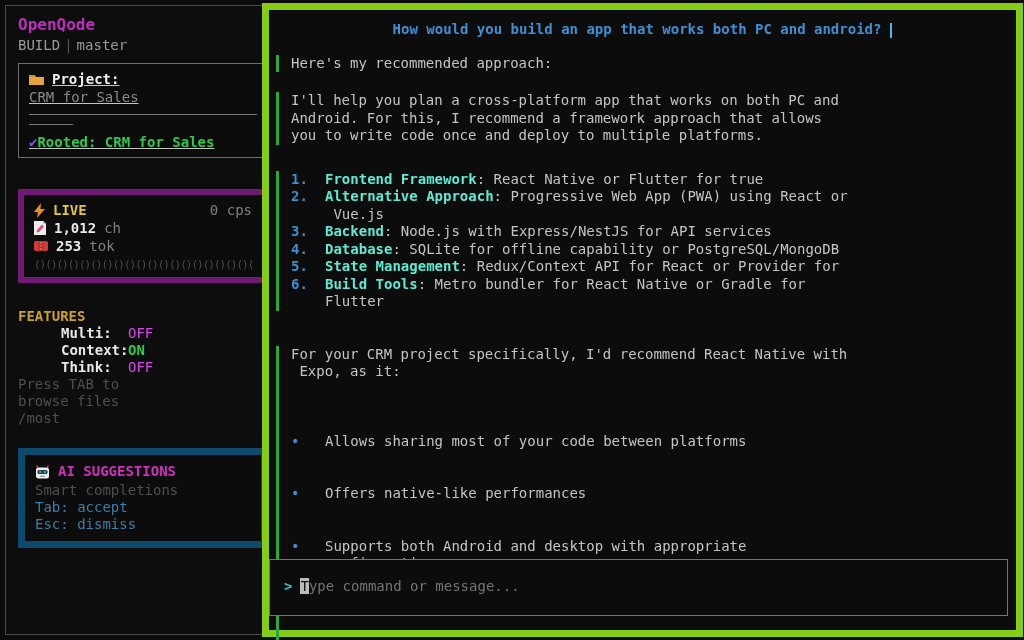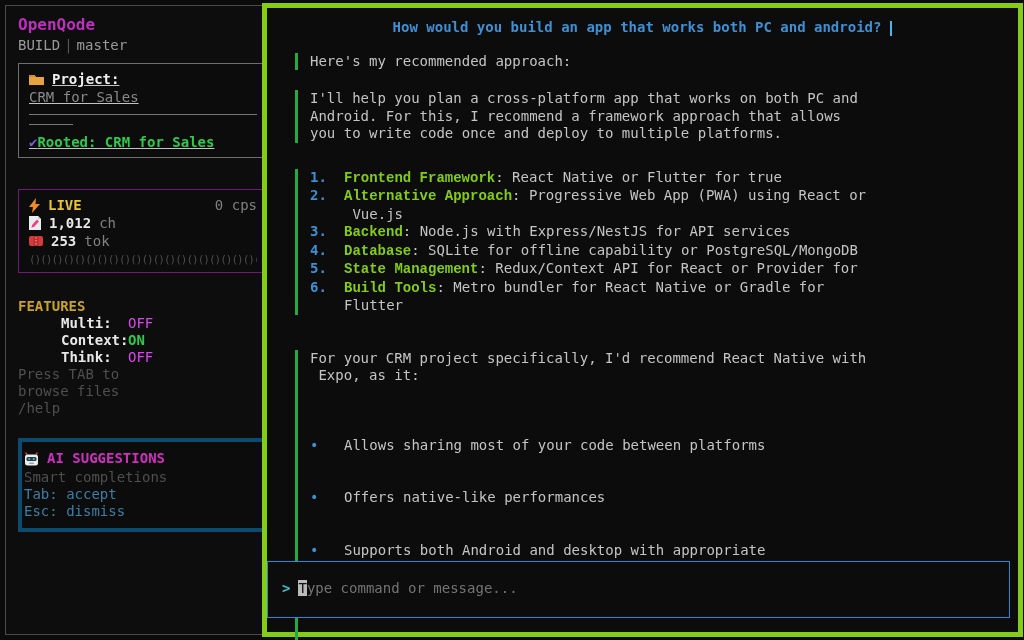--- a/index.html
+++ b/index.html
@@ -15,64 +15,64 @@
 
   .box { border:1px solid #6e6e6e; padding:7px 10px; margin-top:10px; background:#0c0c0c;text-decoration:underline; }
   .proj-title { color:#f0f0f0; font-weight:bold; display:flex; align-items:center; gap:8px; }
   .proj-name { color:#8a8a8a; margin-top:2px; }
   .hr { border-top:1px solid #787878; margin:9px 0; }
   .hr.short { width:44px; }
   .rooted { font-weight:bold; }
   .rooted .check { color:#7c5cd6; }
   .rooted .txt { color:#2ec94e; }
 
-  .live-box { border:1px solid #701a75; padding:6px 10px; margin-top:31px; background:#0c0c0c; }
+  .live-box { border:6px solid #701a75; padding:6px 10px; margin-top:31px; background:#0c0c0c; }
   .live-row { display:flex; align-items:center; gap:8px; line-height:18px; }
   .live-title { color:#e8c63a; font-weight:bold; }
   .live-cps { color:#808080; margin-left:auto; }
   .stat-val { color:#e8e8e8; font-weight:bold; }
   .stat-unit { color:#808080; }
   .sparkline { color:#4d4d4d; font-size:11px; letter-spacing:-1px; white-space:nowrap;
     overflow:hidden; margin-top:3px; }
 
   .features { margin-top:25px; line-height:17px; }
   .features-title { color:#c9a227; font-weight:bold; }
   .feat-row { display:flex;margin-left:43px; }
   .feat-label { color:#e8e8e8; font-weight:bold; width:67px; }
   .feat-off { color:#d946ef; }
   .feat-on { color:#2ec94e; font-weight:bold; }
   .hint { color:#4f4f4f; }
   .cmd-settings { color:#c9a227; cursor:pointer; }
   .cmd-help { color:#4f4f4f; cursor:pointer; }
 
-  .ai-box { border:4px solid #0c4a6e; padding:8px 2px; margin-top:21px; line-height:17px; background:#0c0c0c; }
+  .ai-box { border:7px solid #0c4a6e; padding:8px 10px; margin-top:21px; line-height:17px; background:#0c0c0c; }
   .ai-title { display:flex; align-items:center; gap:8px; color:#d02fc0; font-weight:bold; }
   .ai-sub { color:#4f4f4f; margin-top:2px; }
   .ai-hint { color:#3d7ea6; }
 
   .icon { display:inline-block; line-height:0; }
 
   
   .main { position:absolute; left:262px; top:3px; width:761px; height:634px;
-    border:5px solid #84cc16; background:#0c0c0c; padding:11px 28px; }
+    border:7px solid #84cc16; background:#0c0c0c; padding:11px 7px; }
   .question { text-align:center; color:#3f8fd4; font-weight:bold; white-space:nowrap; }
   .caret { display:inline-block; width:2px; height:15px; background:#45b7e8;
     margin-left:9px; vertical-align:middle; }
 
   .block { border-left:3px solid #2aa745; padding-left:12px; line-height:17.5px;
     white-space:pre-wrap; }
   .b1 { margin-top:20px; }
   .b2 { margin-top:17px; }
   .b3 { margin-top:26px; white-space:normal; }
   .b4 { margin-top:35px; }
 
   .li { display:flex; }
   .li .num { width:34px; flex:none; color:#3f8fd4; font-weight:bold; }
   .li .li-body { white-space:pre-wrap; }
-  .li b, .li-body b { color:#84cc16;font-family:Liberation Mono, monospace; }
+  .li b, .li-body b { color:#5eead4; }
   .bullets { margin-top:17px; }
   .bul { display:flex; }
   .bul .dot { width:34px; flex:none; color:#3f8fd4; }
   .bul .bul-body { white-space:pre-wrap; }
 
   .input-box { position:absolute; left:0; right:8px; bottom:14px; height:57px;
     border:1px solid #2e86d0; padding:18px 14px; background:#0c0c0c; cursor:text; }
   .prompt { color:#3fc1c9; font-weight:bold; margin-right:8px; }
   .cursor-block { background:#b9bdb9; color:#111; }
   .placeholder { color:#747474; }
@@ -148,21 +148,21 @@
     <div class="feat-row">
       <span class="feat-label">Context:</span>
       <span class="feat-on">ON</span>
     </div>
     <div class="feat-row">
       <span class="feat-label">Think:</span>
       <span class="feat-off">OFF</span>
     </div>
     <div class="hint">Press TAB to</div>
     <div class="hint">browse files</div>
-    <div class="cmd-help">/help</div>
+    <div class="cmd-help">/most</div>
   </div>
 
   <div class="ai-box">
     <div class="ai-title">
       <span class="icon">
         <svg width="15" height="14" viewBox="0 0 15 14">
             <line x1="3" y1="2.5" x2="1.5" y2="0.5" stroke="#d63b3b" stroke-width="1.4"></line>
             <line x1="12" y1="2.5" x2="13.5" y2="0.5" stroke="#d63b3b" stroke-width="1.4"></line>
             <rect x="1" y="2.5" width="13" height="11" rx="2.5" fill="#e9edf0"></rect>
             <rect x="2.5" y="5" width="10" height="4" rx="1.5" fill="#2b3a45"></rect>

